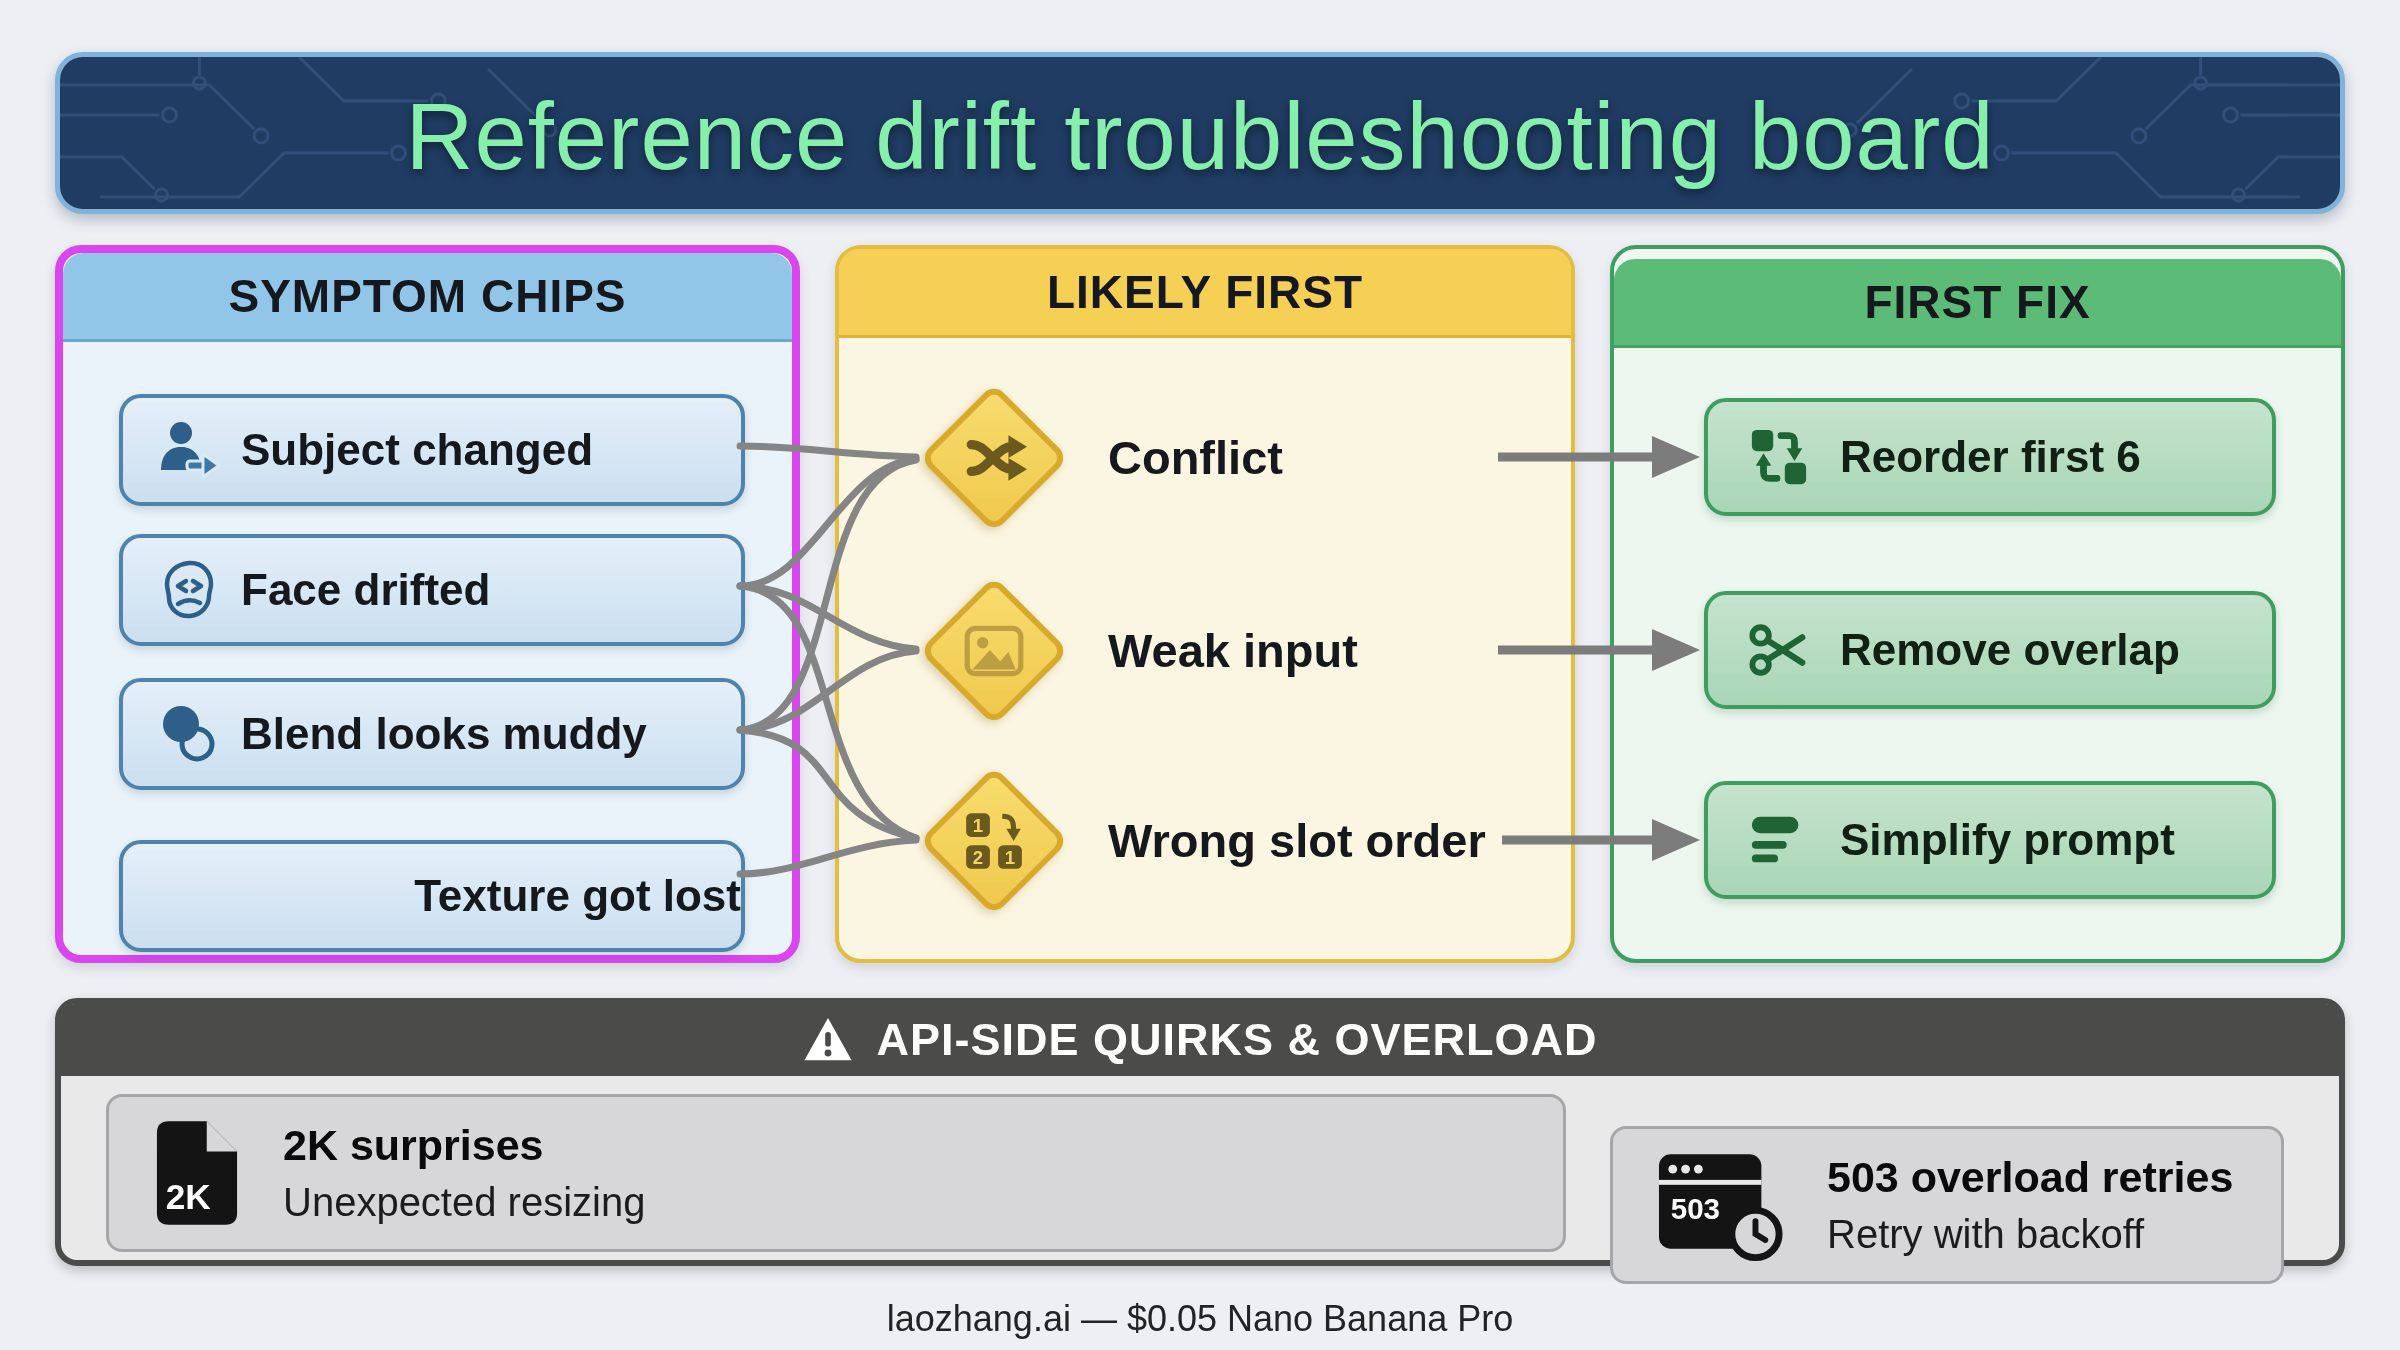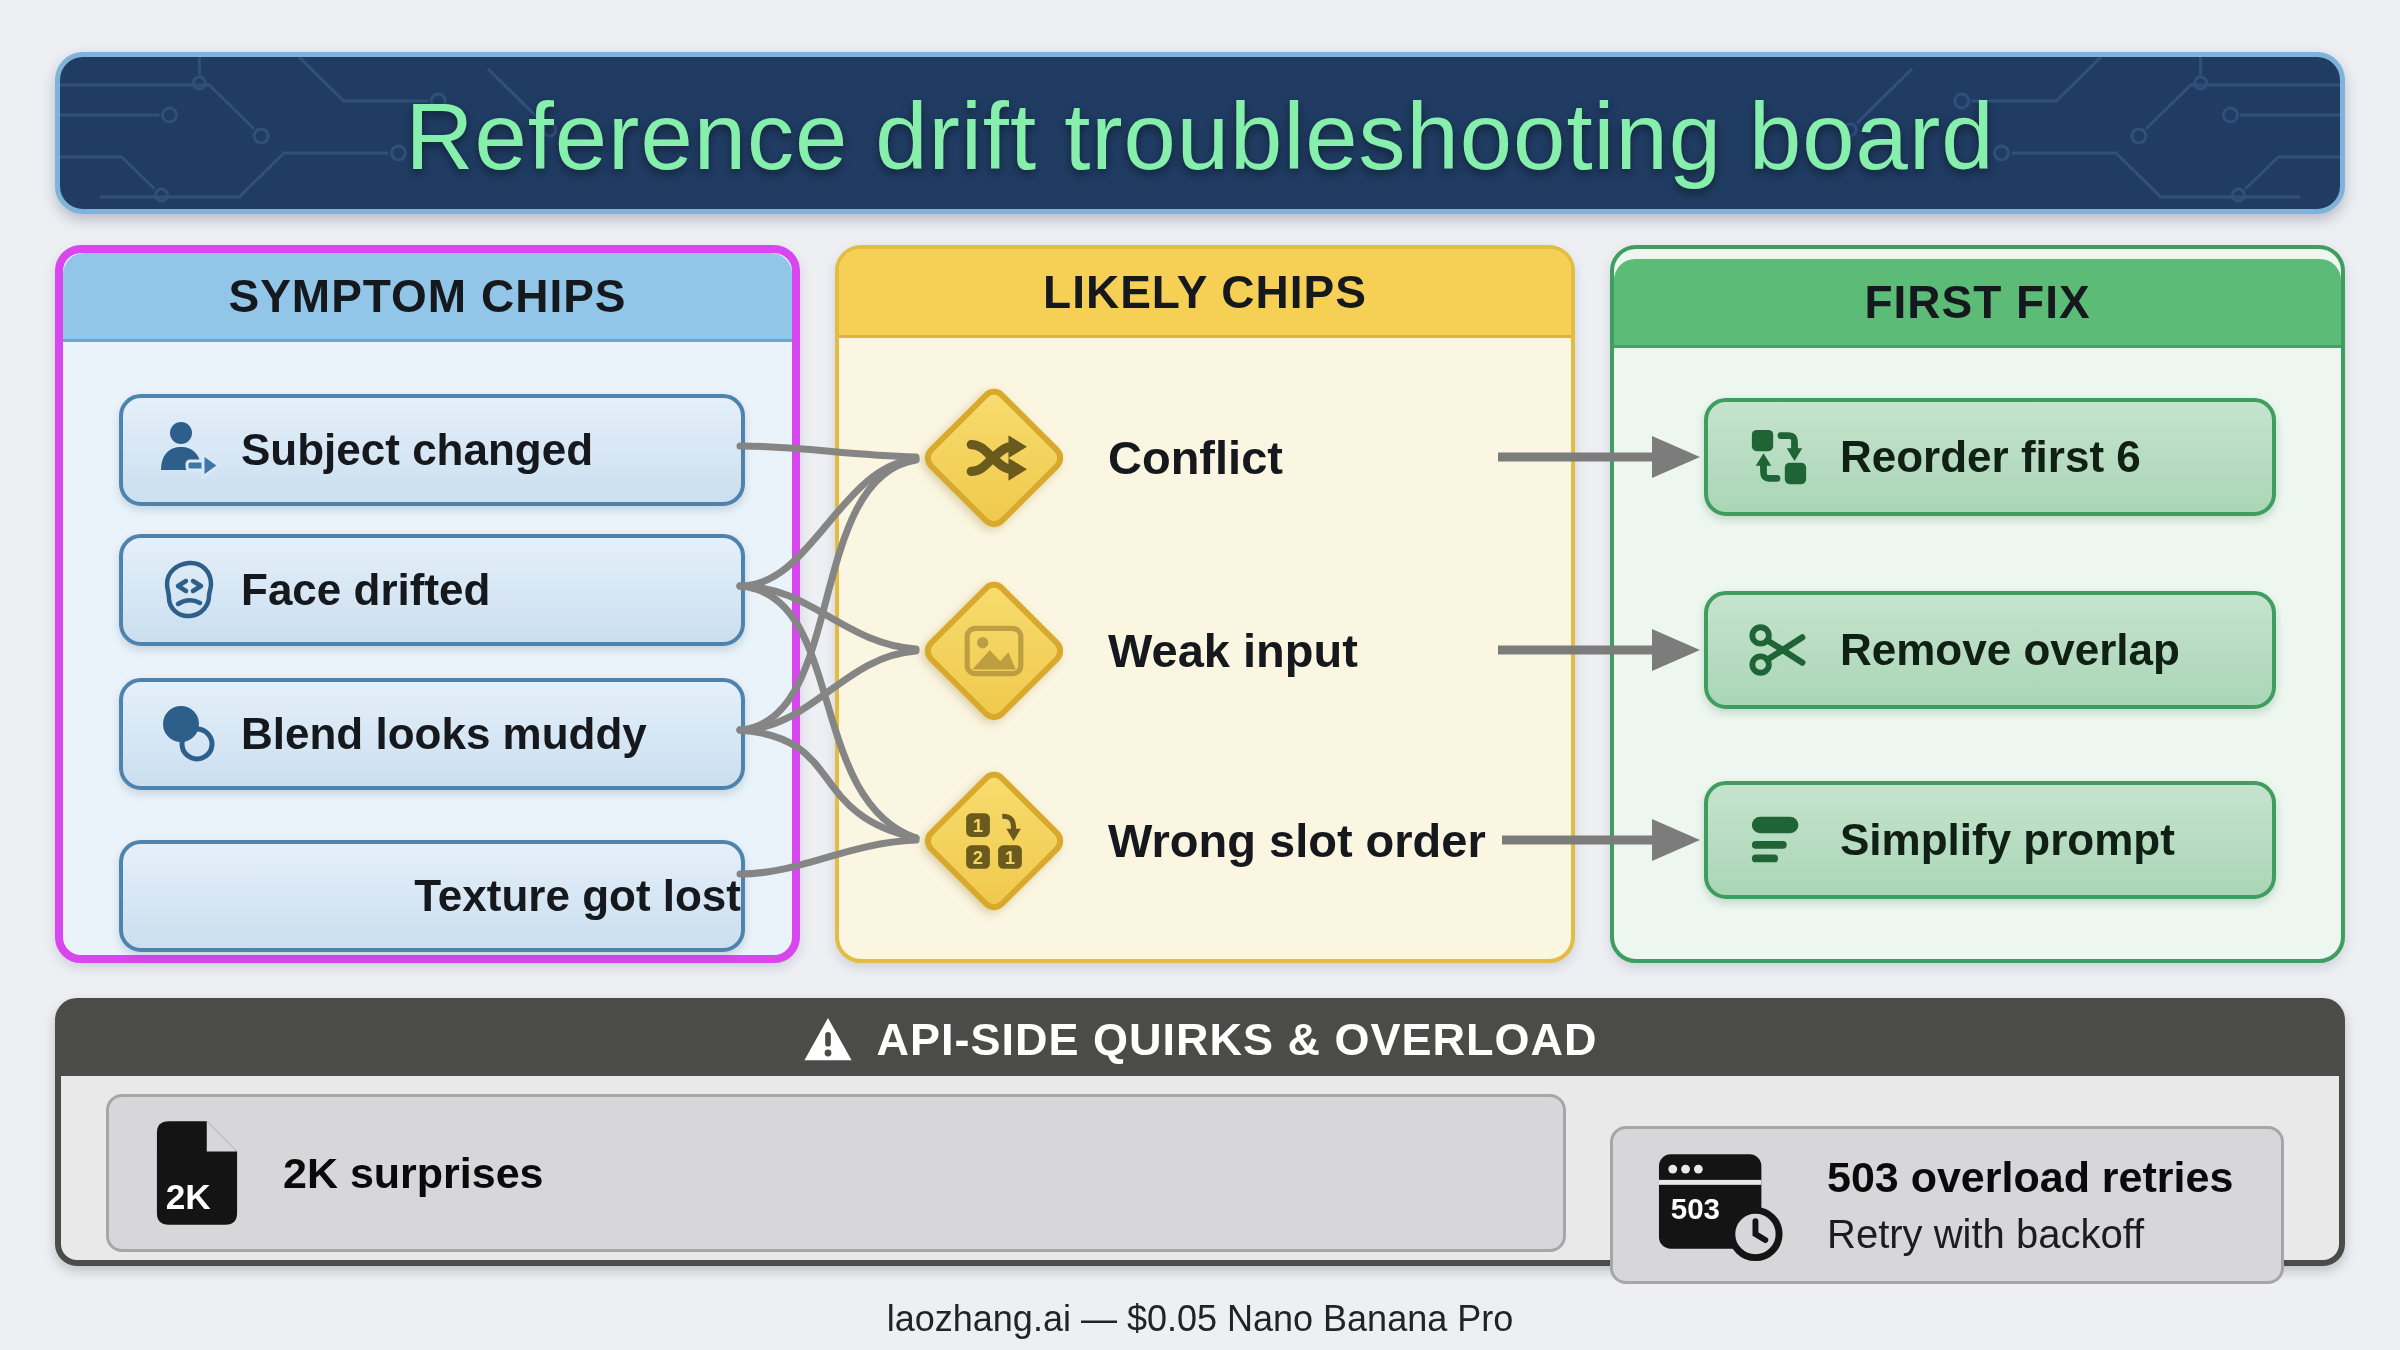--- a/index.html
+++ b/index.html
@@ -214,21 +214,21 @@
       <span class="lbl">Blend looks muddy</span>
     </div>
 
     <div class="chip" style="top:587px;justify-content:flex-end;">
       <span class="ic"><span class="tex"></span></span>
       <span class="lbl">Texture got lost</span>
     </div>
   </div>
 
   <div class="abs col col-yellow">
-    <div class="col-head">LIKELY CHIPS</div>
+    <div class="col-head">LIKELY FIRST</div>
 
     <div class="diamond" style="left:102px;top:156px;">
       <span class="d-ic">
         <svg viewBox="0 0 64 64" width="66" height="66">
           <g stroke="#6B5A1E" stroke-width="9" fill="none" stroke-linecap="round">
             <path d="M10 19 C20 19 25 27 32 33 C38 38 42 43 49 43"></path>
             <path d="M10 45 C20 45 25 37 32 31 C38 26 42 21 49 21"></path>
           </g>
           <polygon points="46,32 64,43 46,54" fill="#6B5A1E"></polygon>
           <polygon points="46,10 64,21 46,32" fill="#6B5A1E"></polygon>
@@ -341,20 +341,21 @@
     </div>
 
     <div class="qcard" style="left:45px;width:1460px;">
       <svg width="88" height="110" viewBox="0 0 90 110">
         <path d="M16 2 H55 L86 33 V96 Q86 108 74 108 H16 Q4 108 4 96 V14 Q4 2 16 2 Z" fill="#141414"></path>
         <polygon points="55,2 86,33 55,33" fill="#D7D7D9"></polygon>
         <text x="13" y="92" font-size="36" font-weight="bold" fill="#FFFFFF" font-family="Liberation Sans, sans-serif">2K</text>
       </svg>
       <span class="qtxt">
         <span class="qtitle">2K surprises</span>
+        <span class="qsub">Unexpected resizing</span>
       </span>
     </div>
 
     <div class="qcard" style="left:1549px;width:674px;margin-top:32px;">
       <svg width="128" height="114" viewBox="0 0 130 115">
         <rect x="2" y="6" width="104" height="96" rx="12" fill="#141414"></rect>
         <circle cx="16" cy="21" r="4.5" fill="#E9E9EA"></circle>
         <circle cx="29" cy="21" r="4.5" fill="#E9E9EA"></circle>
         <circle cx="42" cy="21" r="4.5" fill="#E9E9EA"></circle>
         <rect x="2" y="32" width="104" height="5" fill="#E9E9EA"></rect>

